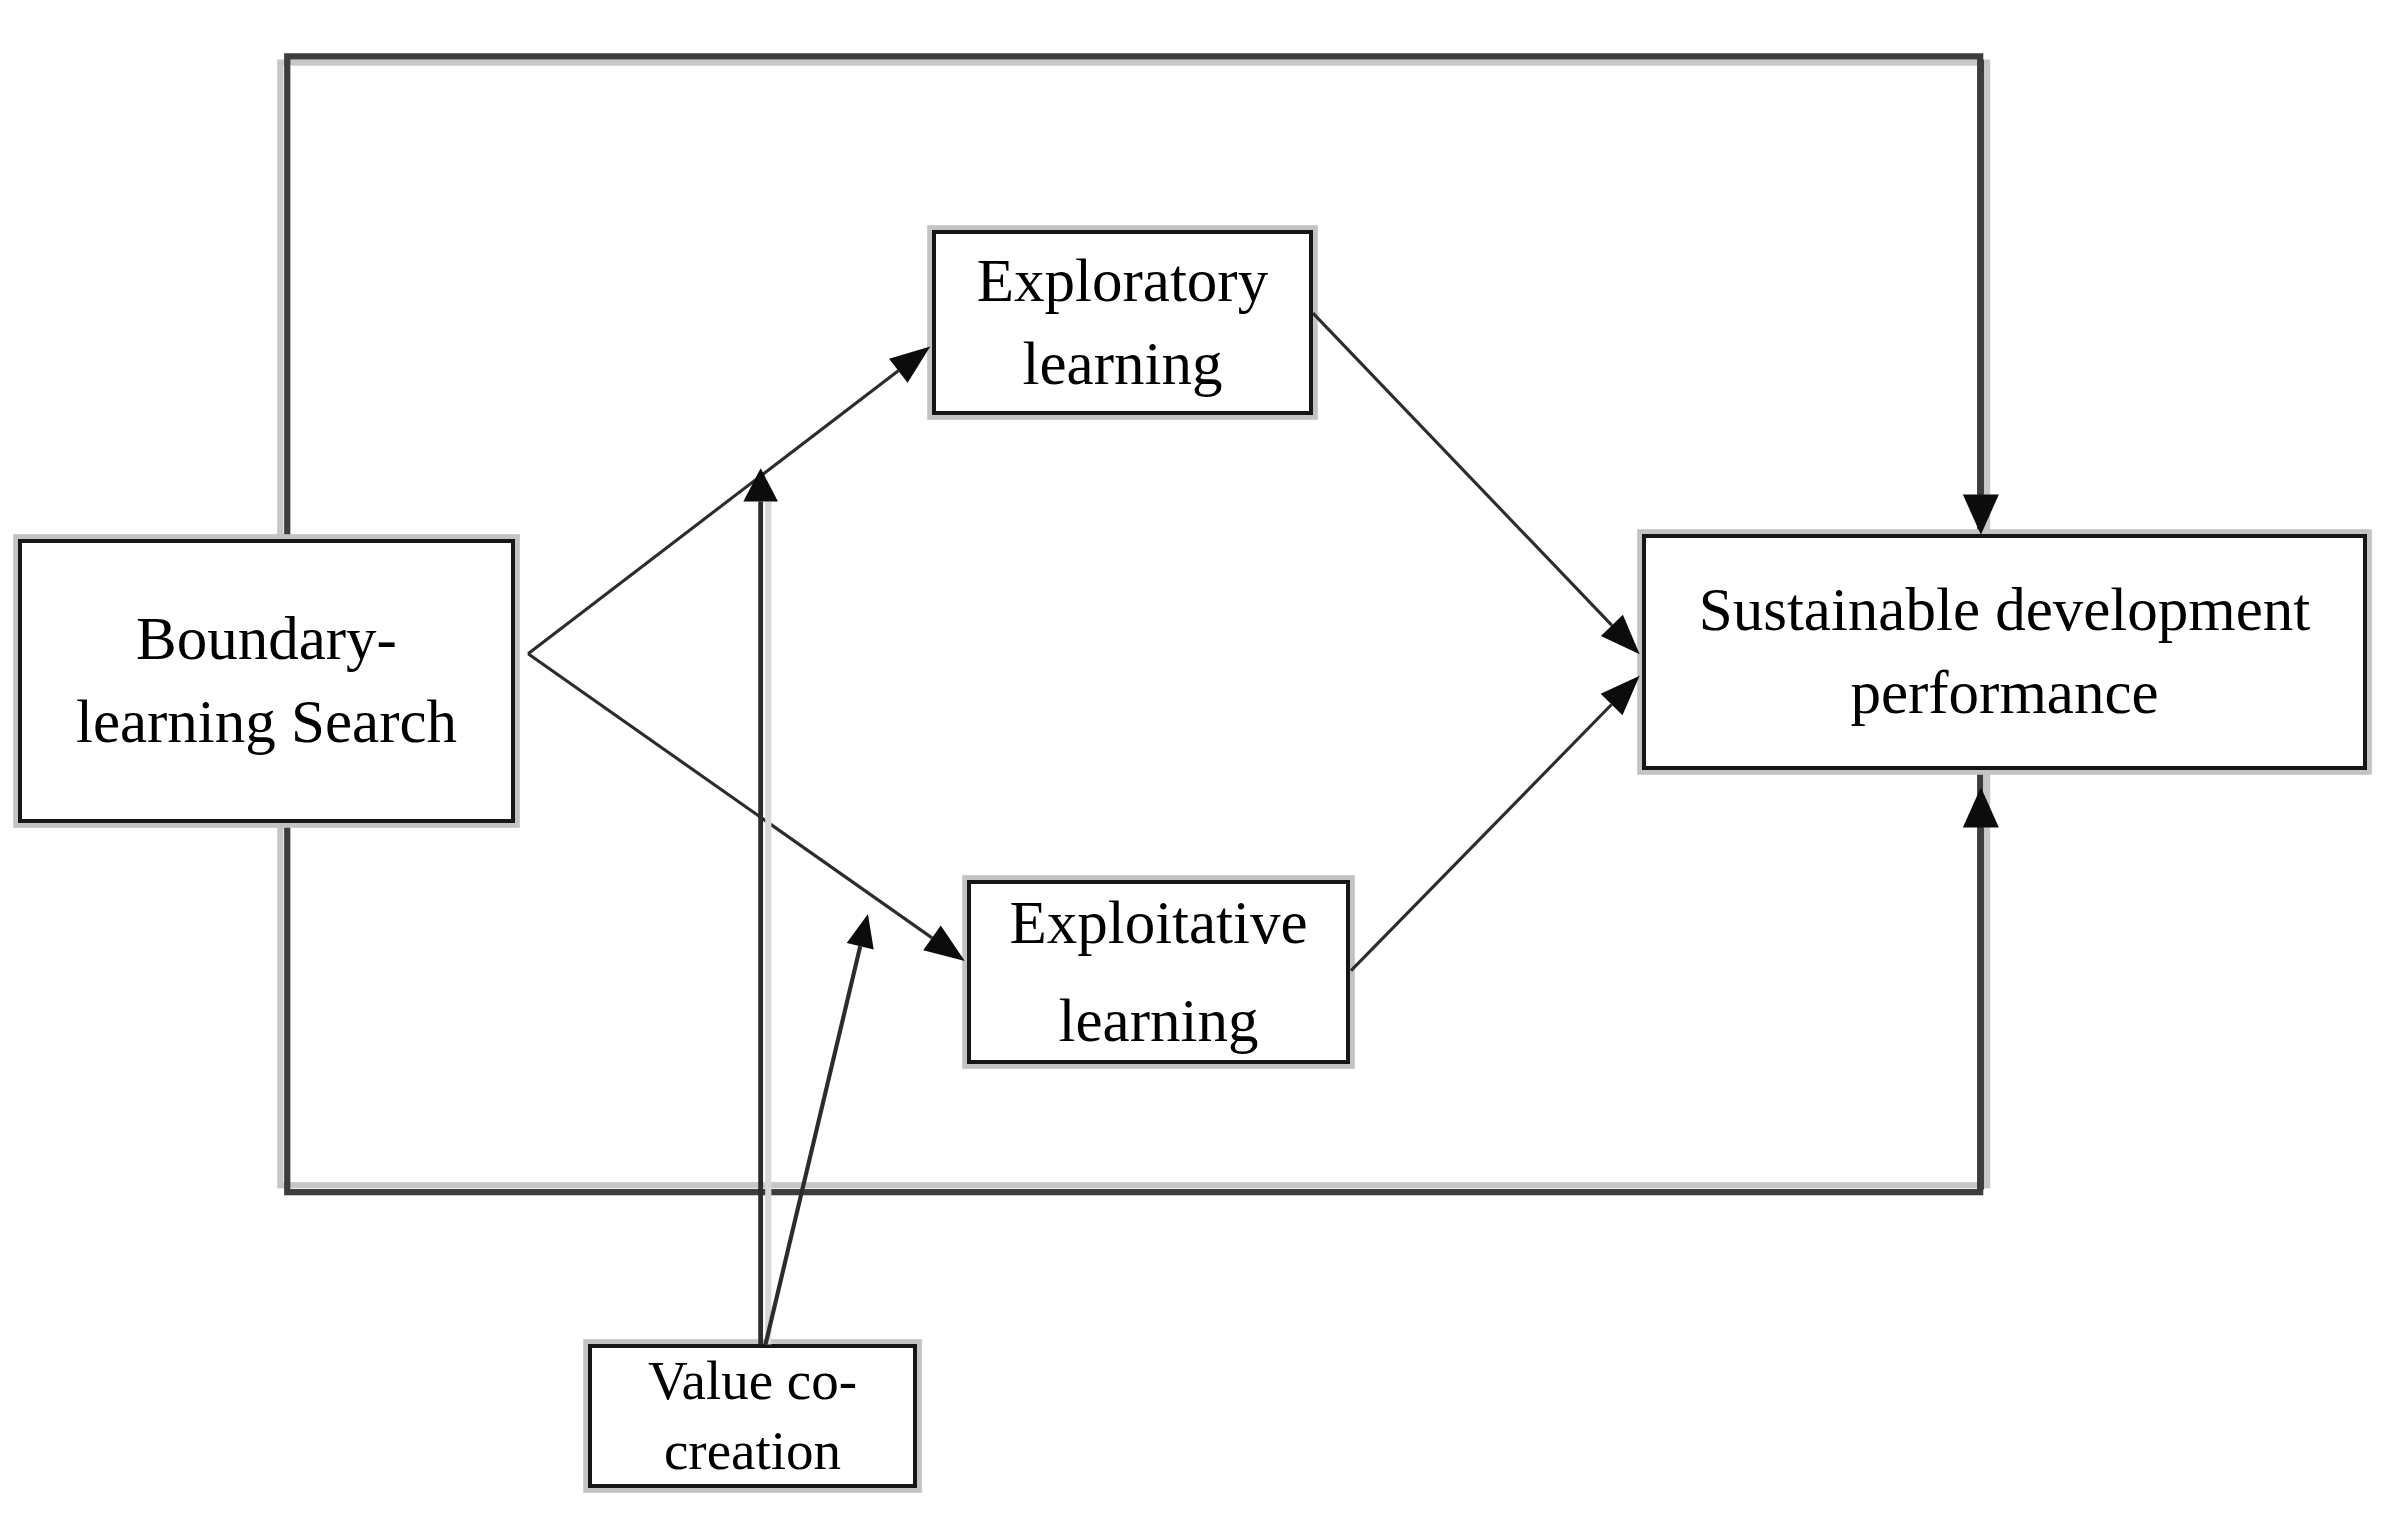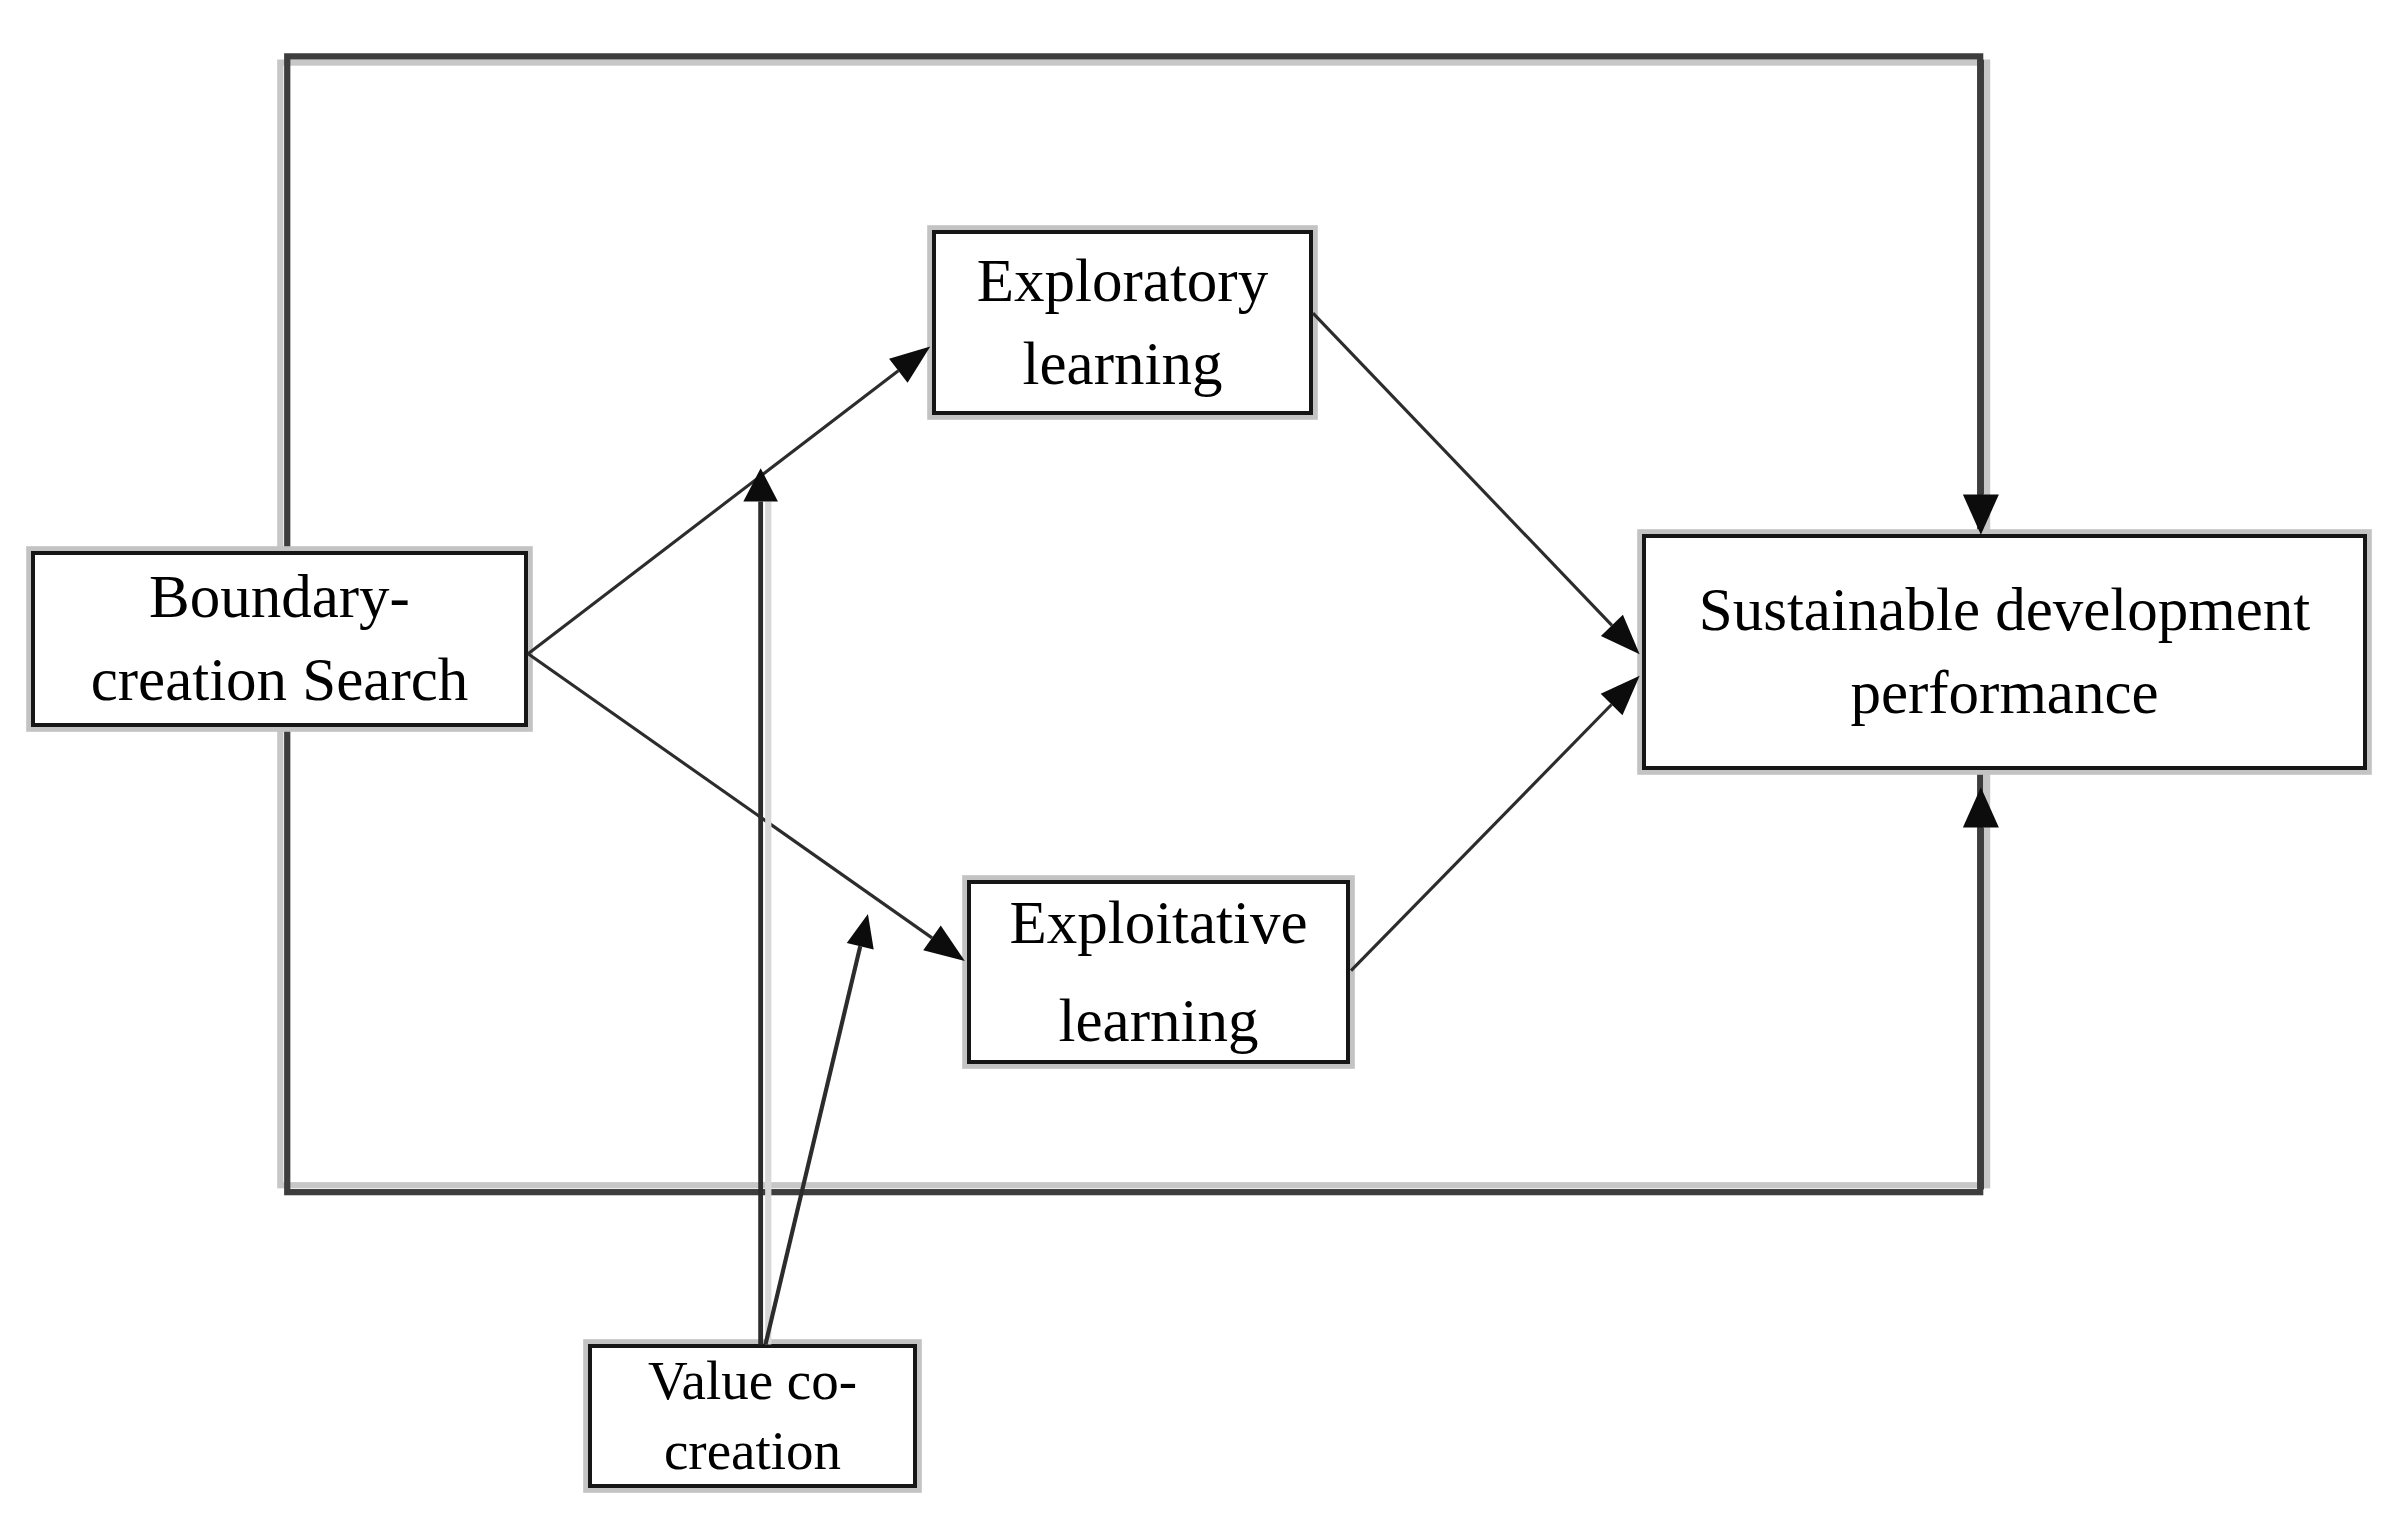--- a/index.html
+++ b/index.html
@@ -19,41 +19,41 @@
     box-shadow:0 0 0 4.8px #c3c3c3;
     display:flex;flex-direction:column;justify-content:center;align-items:center;
     text-align:center;
     color:#000000;
     font-size:61px;
     line-height:1.36;
     z-index:2;
     white-space:nowrap;
   }
   .node span{display:block;}
-  #node-boundary    {left:31px;  top:539px;  width:497px;  height:176px;margin-top:12px;}
+  #node-boundary    {left:18px;  top:539px;  width:497px;  height:284px;}
   #node-exploratory {left:932px;top:230px;  width:381px;  height:185px;}
   #node-exploitative{left:967px;top:880px; width:383px;  height:184px;gap:15px;}
   #node-sustainable {left:1642px;top:534px;  width:725px; height:236px;}
   #node-value       {left:588px; top:1344px; width:329px;  height:144px; font-size:55px; line-height:1.28;}
   #layer-under{z-index:1;}
   #layer-arrows{z-index:3;pointer-events:none;}
 </style>
 </head>
 <body>
 
 <div class="canvas">
 
   <svg id="layer-under" class="layer" viewBox="0 0 3469 2214">
     <rect x="405" y="90" width="2466" height="1622" fill="none" stroke="#c7c7c7" stroke-width="9"></rect>
     <rect x="415" y="81" width="2446" height="1641" fill="none" stroke="#3d3d3d" stroke-width="9"></rect>
   </svg>
 
   <div class="node" id="node-boundary">
     <span>Boundary-</span>
-    <span>creation Search</span>
+    <span>learning Search</span>
   </div>
 
   <div class="node" id="node-exploratory">
     <span>Exploratory</span>
     <span>learning</span>
   </div>
 
   <div class="node" id="node-exploitative">
     <span>Exploitative</span>
     <span>learning</span>

